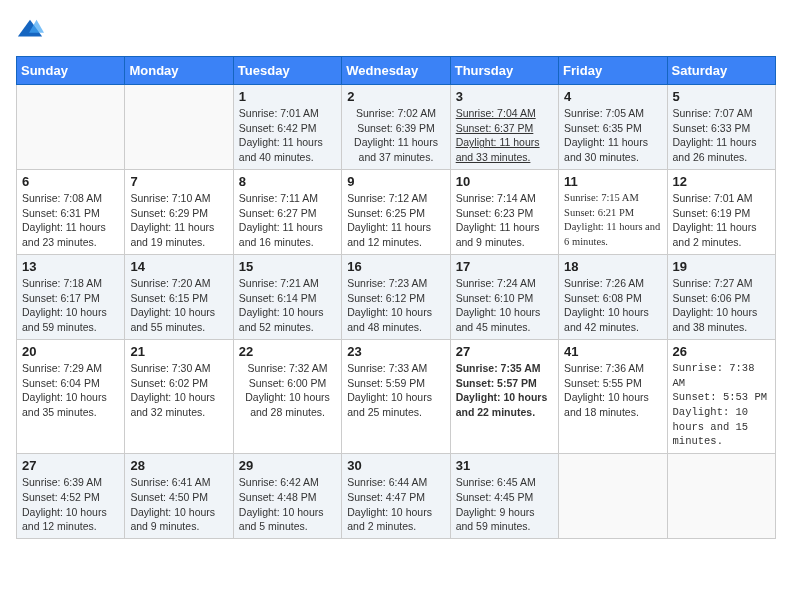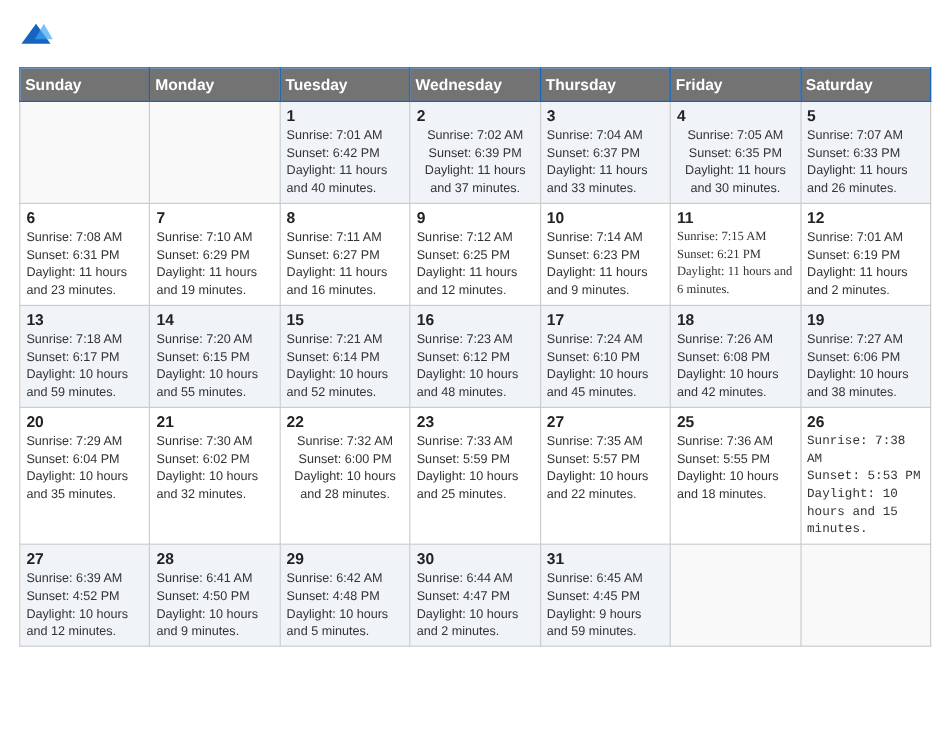--- a/index.html
+++ b/index.html
@@ -46,21 +46,21 @@
     .subtitle {
       font-size: 15px;
       color: #555;
     }
     table {
       width: 100%;
       border-collapse: collapse;
       table-layout: fixed;
     }
     thead th {
-      background: #737373;
+      background: #3b82f6;
       color: #fff;
       font-size: 13px;
       font-weight: bold;
       padding: 6px 4px;
       text-align: left;
       border: 1px solid #1565C0;
     }
     tbody td {
       border: 1px solid #ccc;
       vertical-align: top;
@@ -132,27 +132,27 @@
 Daylight: 11 hours and 40 minutes.</div>
         </td>
         <td>
           <div class="day-number">2</div>
           <div class="day-info" style="white-space: pre-line; text-align: center;">Sunrise: 7:02 AM
 Sunset: 6:39 PM
 Daylight: 11 hours and 37 minutes.</div>
         </td>
         <td>
           <div class="day-number">3</div>
-          <div class="day-info" style="white-space: pre-line;">Sunrise: 7:04 AM
+          <div class="day-info" style="white-space: pre-line; text-decoration: underline;">Sunrise: 7:04 AM
 Sunset: 6:37 PM
 Daylight: 11 hours and 33 minutes.</div>
         </td>
         <td>
           <div class="day-number">4</div>
-          <div class="day-info" style="white-space: pre-line; text-align: center;">Sunrise: 7:05 AM
+          <div class="day-info" style="white-space: pre-line;">Sunrise: 7:05 AM
 Sunset: 6:35 PM
 Daylight: 11 hours and 30 minutes.</div>
         </td>
         <td>
           <div class="day-number">5</div>
           <div class="day-info" style="white-space: pre-line;">Sunrise: 7:07 AM
 Sunset: 6:33 PM
 Daylight: 11 hours and 26 minutes.</div>
         </td>
       </tr>
@@ -264,26 +264,26 @@
 Daylight: 10 hours and 28 minutes.</div>
         </td>
         <td>
           <div class="day-number">23</div>
           <div class="day-info" style="white-space: pre-line;">Sunrise: 7:33 AM
 Sunset: 5:59 PM
 Daylight: 10 hours and 25 minutes.</div>
         </td>
         <td>
           <div class="day-number">27</div>
-          <div class="day-info" style="white-space: pre-line;">Sunrise: 7:35 AM
+          <div class="day-info" style="white-space: pre-line; font-weight: bold;">Sunrise: 7:35 AM
 Sunset: 5:57 PM
 Daylight: 10 hours and 22 minutes.</div>
         </td>
         <td>
-          <div class="day-number">25</div>
+          <div class="day-number">41</div>
           <div class="day-info" style="white-space: pre-line;">Sunrise: 7:36 AM
 Sunset: 5:55 PM
 Daylight: 10 hours and 18 minutes.</div>
         </td>
         <td>
           <div class="day-number">26</div>
           <div class="day-info" style="white-space: pre-line; font-family: Liberation Mono, monospace;">Sunrise: 7:38 AM
 Sunset: 5:53 PM
 Daylight: 10 hours and 15 minutes.</div>
         </td>

